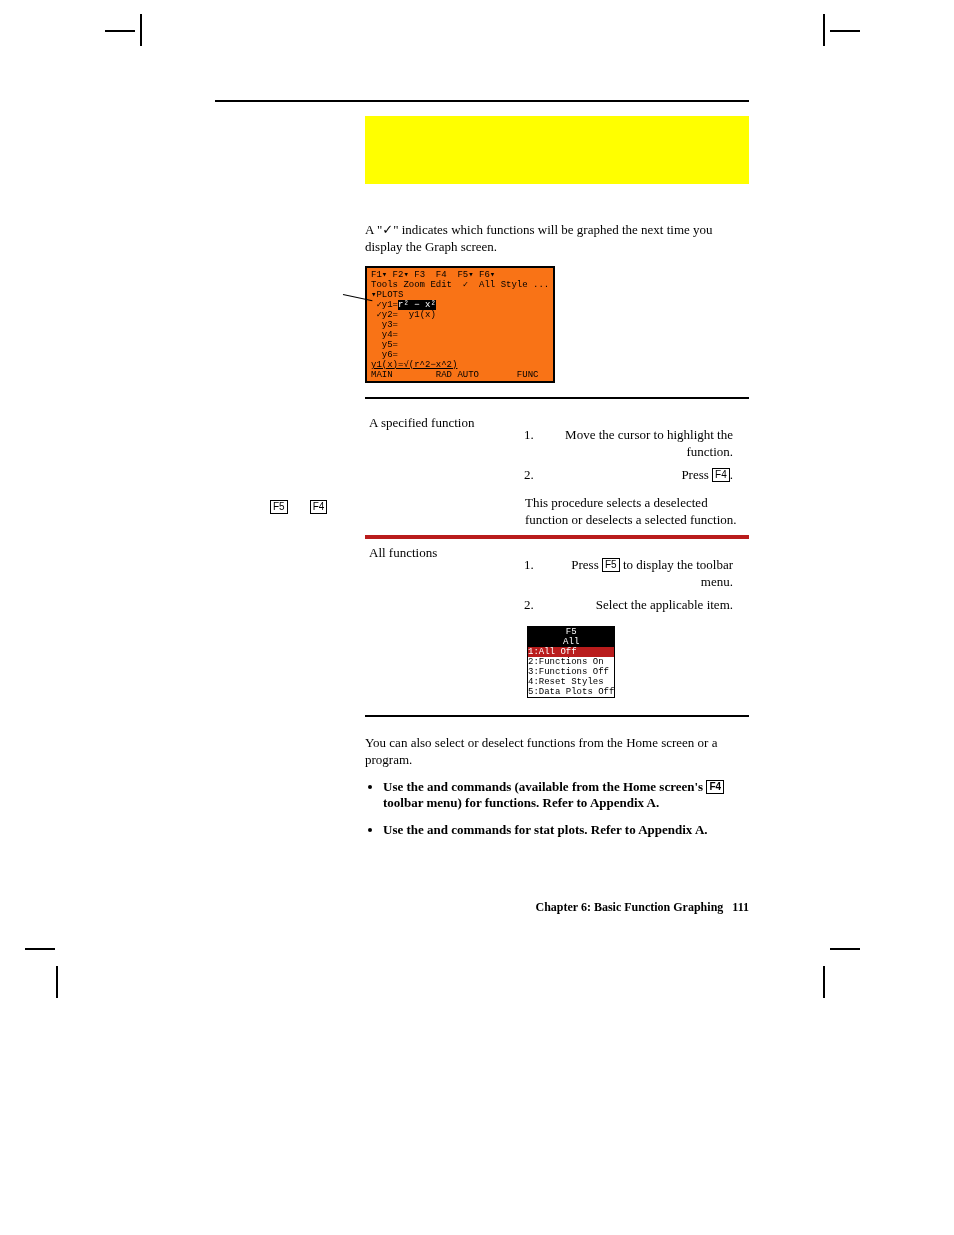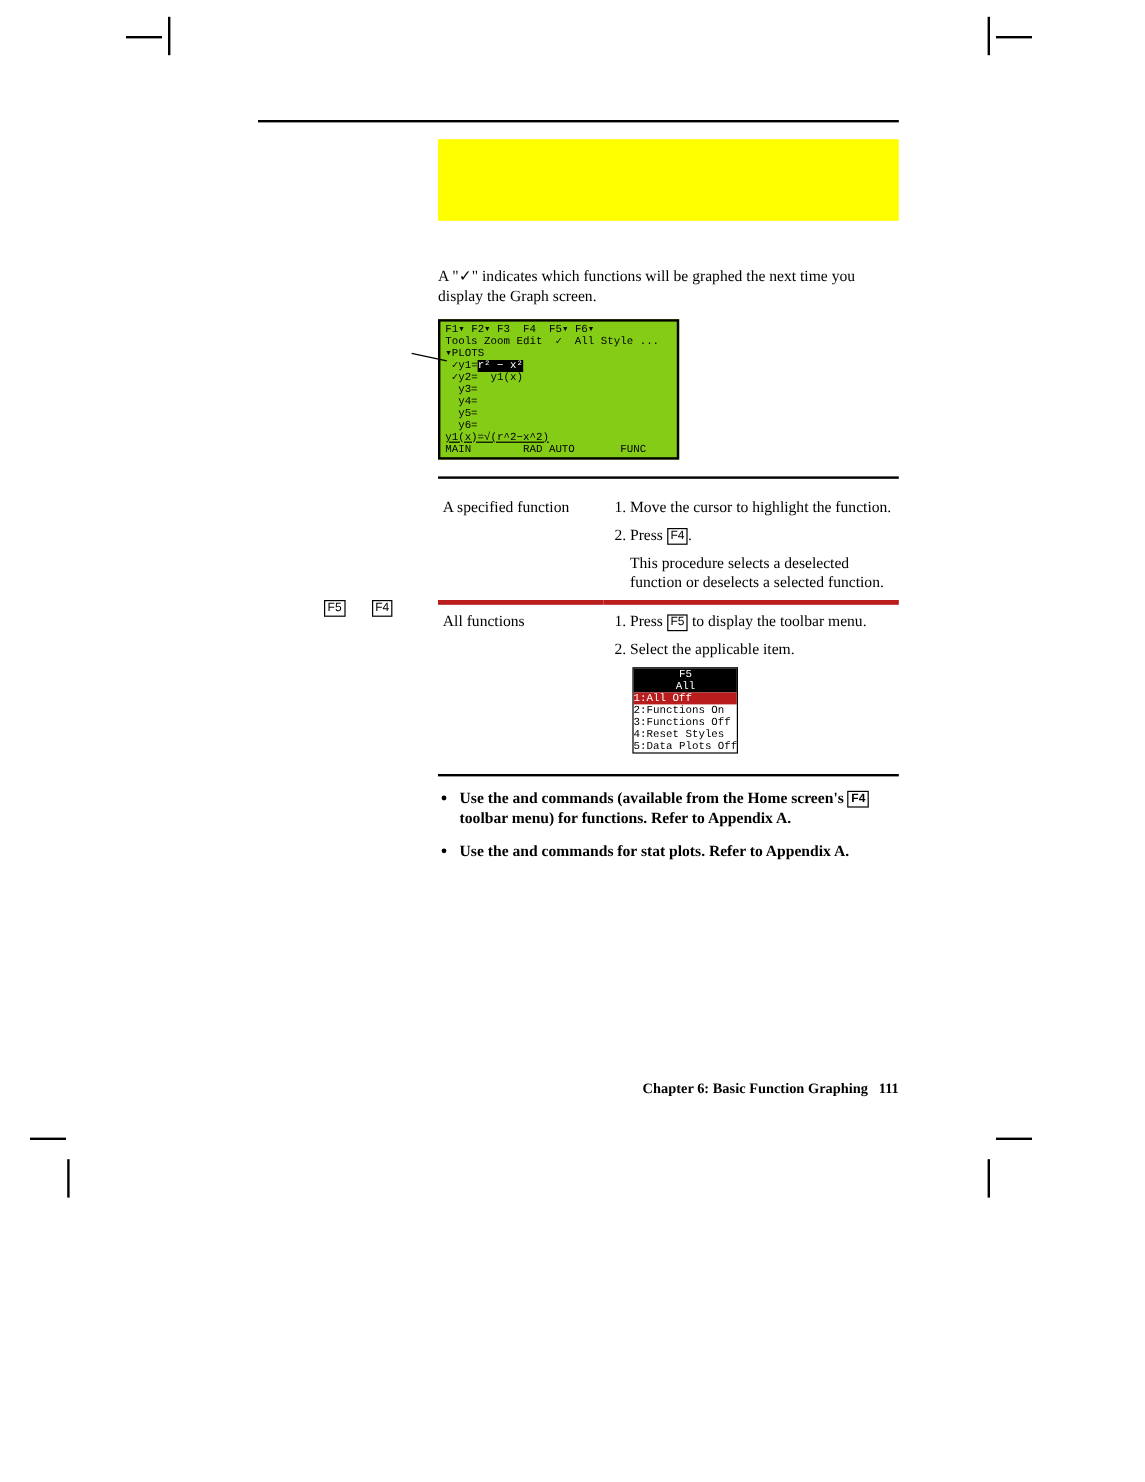--- a/index.html
+++ b/index.html
@@ -56,41 +56,41 @@
     line-height:12px;
     vertical-align:1px;
   }
   .key.dot::before{content:"\25C6";font-size:8px;}
   .tick{font-family:Arial,sans-serif;}
   p.para{margin:0 0 10px 0;}
   
   .screenshot{
     display:inline-block;
     border:2px solid #000;
-    padding:2px 15px 1px 4px;
+    padding:2px 4px 1px 4px;
     font-family:"Courier New",monospace;
     font-size:9px;
     line-height:10px;
     white-space:pre;
-    background:#84cc16;
+    background:#f97316;
   }
   .screenshot .hl{background:#000;color:#fff;}
   .rule{border:0;border-top:1px solid #000;margin:10px 0;}
   .rule.heavy{border-top:2px solid #000;}
   table.instr{
     width:100%;
     border-collapse:collapse;
   }
   table.instr td{
     vertical-align:top;
     padding:6px 4px;
     font-size:13px;
   }
   table.instr tr.sep td{border-top:4px solid #b91c1c;}
-  ol.steps{margin:0;padding-left:18px;}
+  ol.steps{margin:12px;padding-left:18px;text-align:right;}
   ol.steps li{margin-bottom:6px;}
   ul.bullets{margin:6px 0;padding-left:18px;}
   ul.bullets li{margin-bottom:10px;font-weight:bold;}
   .menu-shot{
     display:inline-block;
     margin-left:20px;
     border:1px solid #000;
     font-family:"Courier New",monospace;
     font-size:9px;
     line-height:10px;
@@ -191,20 +191,21 @@
 <span>3:Functions Off</span>
 <span>4:Reset Styles</span>
 <span>5:Data Plots Off</span></div>
           </td>
         </tr>
       </tbody>
         </table>
 
       <hr class="rule heavy">
 
+      <p class="para" style="margin-top:18px;">You can also select or deselect functions from the Home screen or a program.</p>
 
       <ul class="bullets">
         <li>
           <span>Use the </span><span> and </span><span> commands (available from the Home screen's </span><span class="key">F4</span><span> toolbar menu) for functions. Refer to Appendix A.</span>
         </li>
         <li>
           <span>Use the </span><span> and </span><span> commands for stat plots. Refer to Appendix A.</span>
         </li>
       </ul>
 

